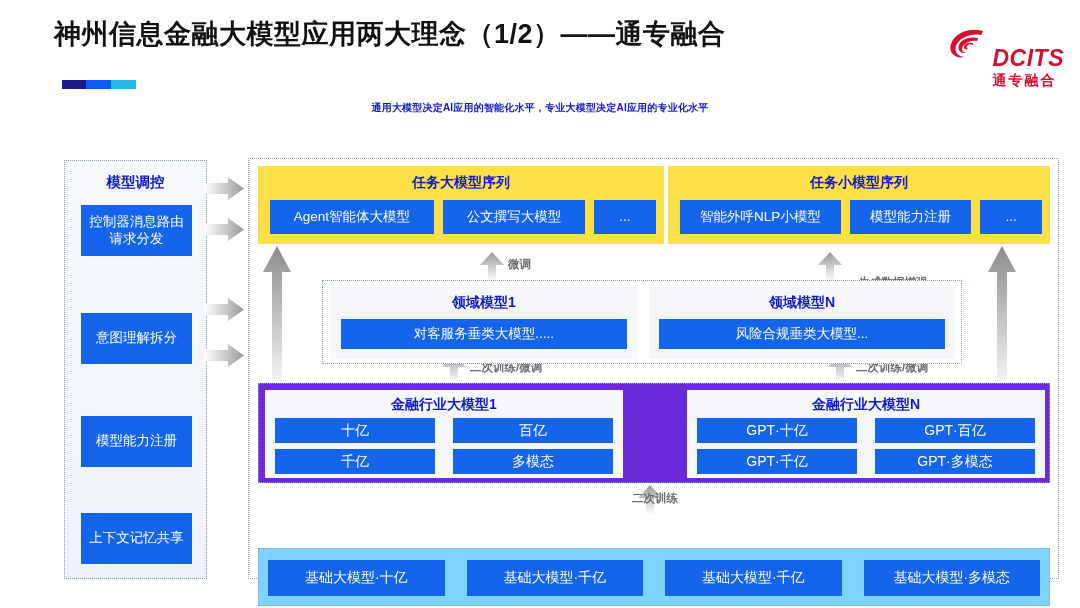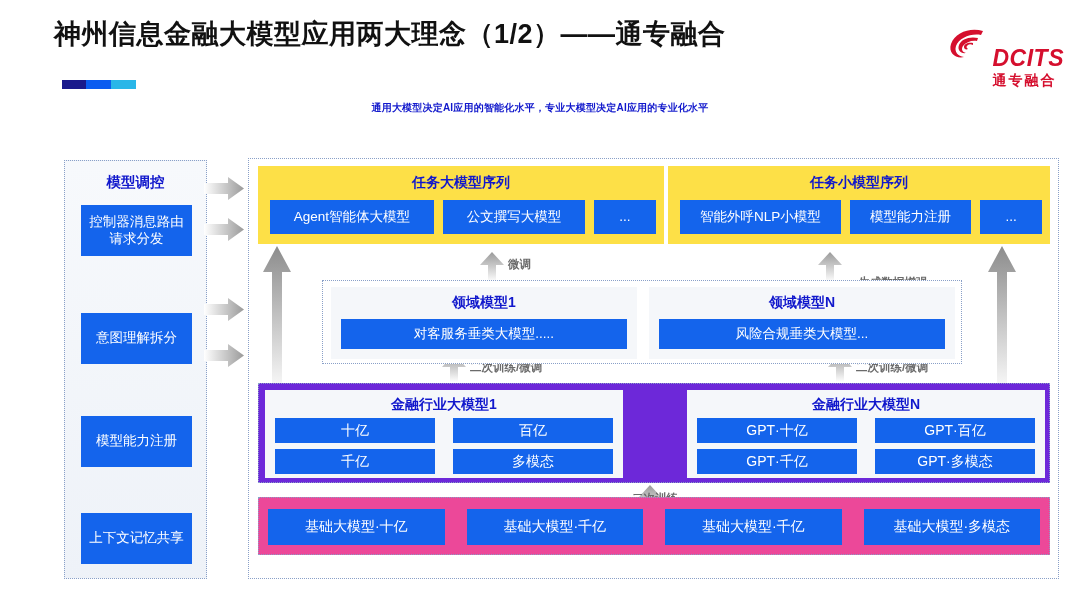--- a/index.html
+++ b/index.html
@@ -124,22 +124,22 @@
     font-size:14px;font-weight:bold;color:#1118cc;
   }
   .ind-grid{
     position:absolute;left:10px;right:10px;top:28px;
     display:grid;grid-template-columns:1fr 1fr;gap:6px 18px;
   }
   .ind-grid .bluebox{height:25px;font-size:14px;}
 
   
   .base-band{
-    position:absolute;left:258px;top:497px;width:792px;height:58px;
-    border:1px dotted #8aa0c8;box-sizing:border-box;background:#ec4899;
+    position:absolute;left:258px;top:548px;width:792px;height:58px;
+    border:1px dotted #8aa0c8;box-sizing:border-box;background:#7dd3fc;
   }
   .base-row{
     position:absolute;left:9px;right:9px;top:11px;height:36px;
     display:flex;gap:22px;
   }
   .base-row .bluebox{flex:1 1 0;height:36px;font-size:14px;}
 
   
   .arrow-up{position:absolute;}
 

